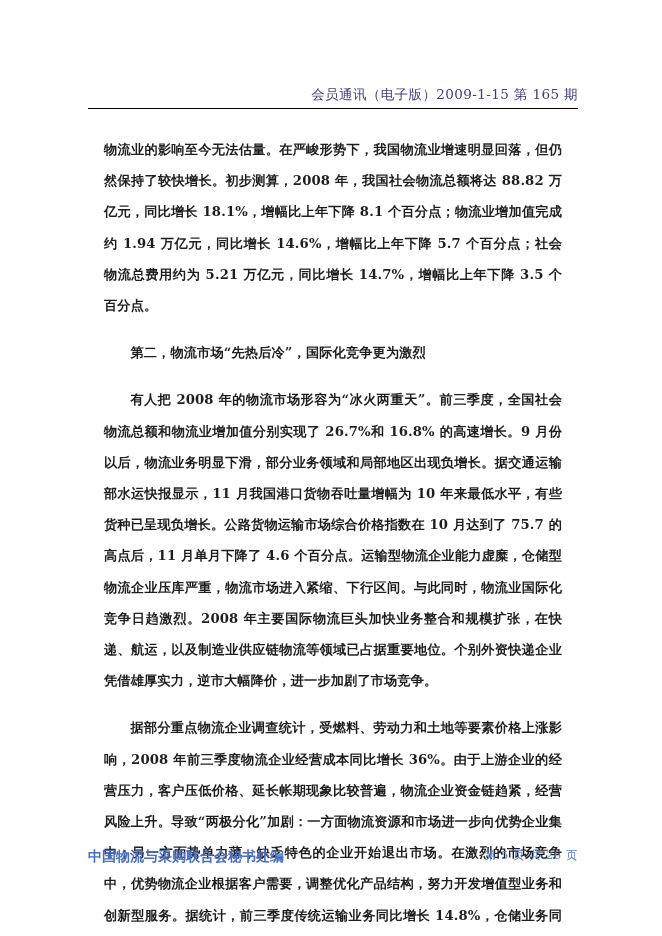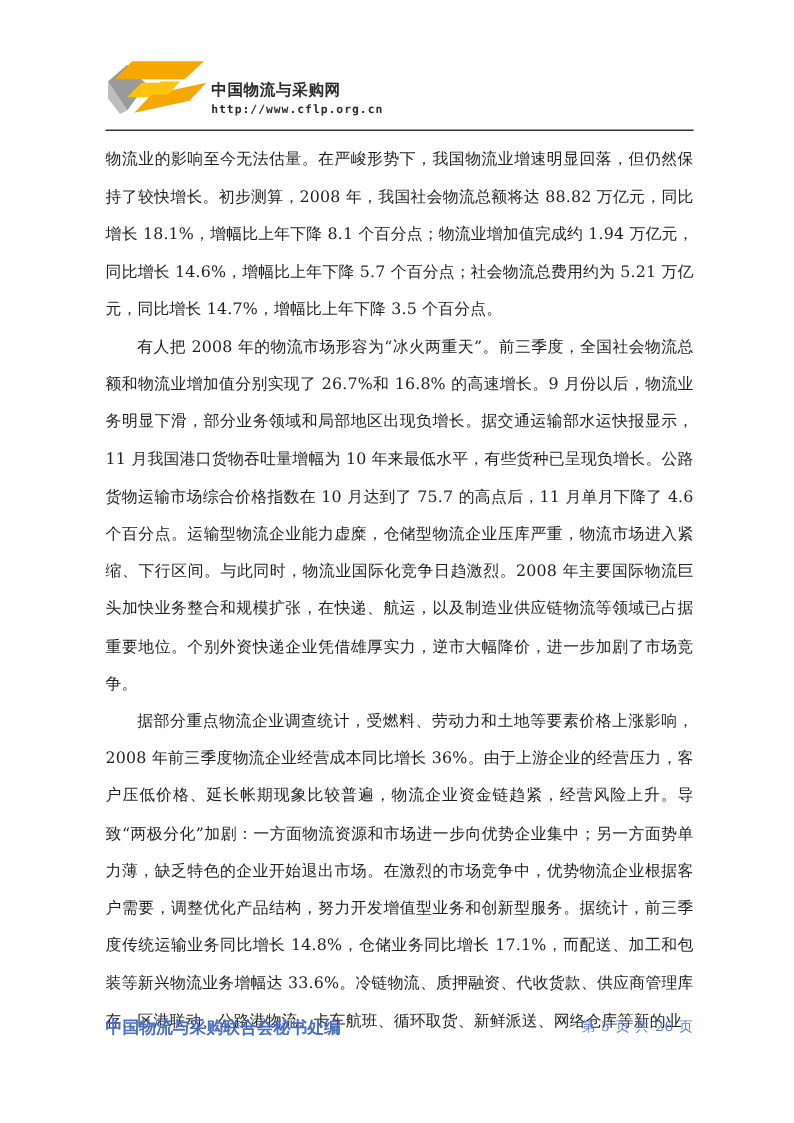--- a/index.html
+++ b/index.html
@@ -91,27 +91,28 @@
   }
 
   
   .content {
     position: absolute;
     left: 88px;
     top: 118px;
     width: 490px;
   }
   p.para {
-    margin: 0;
+    margin: 16px;
     font-size: 13.2px;
     line-height: 31.2px;
     color: #1e1e1e;
     text-align: justify;
     text-justify: inter-ideograph;
     letter-spacing: 0.15px;
+    font-weight: bold;
   }
   p.indent {
     text-indent: 2em;
   }
   p.heading-line {
     text-indent: 2em;
   }
 
   
   .footer {
@@ -142,48 +143,29 @@
     letter-spacing: 0.6px;
   }
 </style>
 </head>
 <body>
 
 <div class="page">
 
   <div class="header">
 
-    <div class="logo-block">
-      <div class="logo-mark">
-        <svg width="86" height="50" viewBox="0 0 86 50" xmlns="http://www.w3.org/2000/svg">
 
-          <polygon points="2,20 18,6 34,22 18,44" fill="#9A9A9A"></polygon>
-          <polygon points="2,20 18,44 12,47 2,34" fill="#BDBDBD"></polygon>
-
-          <polygon points="22,3 82,3 66,18 8,18" fill="#F5A800"></polygon>
-
-          <polygon points="30,21 52,21 40,33 18,33" fill="#FFC20E"></polygon>
-
-          <polygon points="38,31 84,21 70,36 24,46" fill="#F5A800"></polygon>
-
-          <polygon points="46,20 62,20 52,31 36,31" fill="#FFC20E"></polygon>
-        </svg>
-      </div>
-      <div class="logo-text-group">
-        <div class="logo-cn">中国物流与采购网</div>
-        <div class="logo-url">http://www.cflp.org.cn</div>
-      </div>
-    </div>
-
+    <div class="issue-line">会员通讯（电子版）2009-1-15 第 165 期</div>
   </div>
 
   <div class="header-rule"></div>
 
   <div class="content">
     <p class="para">物流业的影响至今无法估量。在严峻形势下，我国物流业增速明显回落，但仍然保持了较快增长。初步测算，2008 年，我国社会物流总额将达 88.82 万亿元，同比增长 18.1%，增幅比上年下降 8.1 个百分点；物流业增加值完成约 1.94 万亿元，同比增长 14.6%，增幅比上年下降 5.7 个百分点；社会物流总费用约为 5.21 万亿元，同比增长 14.7%，增幅比上年下降 3.5 个百分点。</p>
+    <p class="para heading-line">第二，物流市场“先热后冷”，国际化竞争更为激烈</p>
     <p class="para indent">有人把 2008 年的物流市场形容为“冰火两重天”。前三季度，全国社会物流总额和物流业增加值分别实现了 26.7%和 16.8% 的高速增长。9 月份以后，物流业务明显下滑，部分业务领域和局部地区出现负增长。据交通运输部水运快报显示，11 月我国港口货物吞吐量增幅为 10 年来最低水平，有些货种已呈现负增长。公路货物运输市场综合价格指数在 10 月达到了 75.7 的高点后，11 月单月下降了 4.6 个百分点。运输型物流企业能力虚糜，仓储型物流企业压库严重，物流市场进入紧缩、下行区间。与此同时，物流业国际化竞争日趋激烈。2008 年主要国际物流巨头加快业务整合和规模扩张，在快递、航运，以及制造业供应链物流等领域已占据重要地位。个别外资快递企业凭借雄厚实力，逆市大幅降价，进一步加剧了市场竞争。</p>
     <p class="para indent">据部分重点物流企业调查统计，受燃料、劳动力和土地等要素价格上涨影响，2008 年前三季度物流企业经营成本同比增长 36%。由于上游企业的经营压力，客户压低价格、延长帐期现象比较普遍，物流企业资金链趋紧，经营风险上升。导致“两极分化”加剧：一方面物流资源和市场进一步向优势企业集中；另一方面势单力薄，缺乏特色的企业开始退出市场。在激烈的市场竞争中，优势物流企业根据客户需要，调整优化产品结构，努力开发增值型业务和创新型服务。据统计，前三季度传统运输业务同比增长 14.8%，仓储业务同比增长 17.1%，而配送、加工和包装等新兴物流业务增幅达 33.6%。冷链物流、质押融资、代收货款、供应商管理库存、区港联动、公路港物流、卡车航班、循环取货、新鲜派送、网络仓库等新的业</p>
   </div>
 
   <div class="footer">
     <div class="footer-left">中国物流与采购联合会秘书处编</div>
     <div class="footer-right">第 5 页 共 26 页</div>
   </div>
 
 </div>

